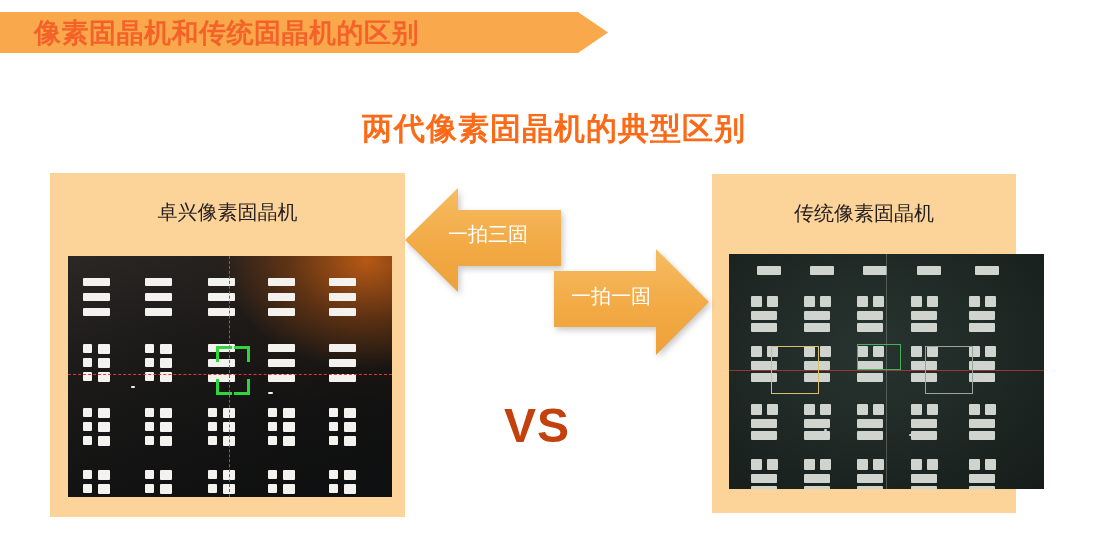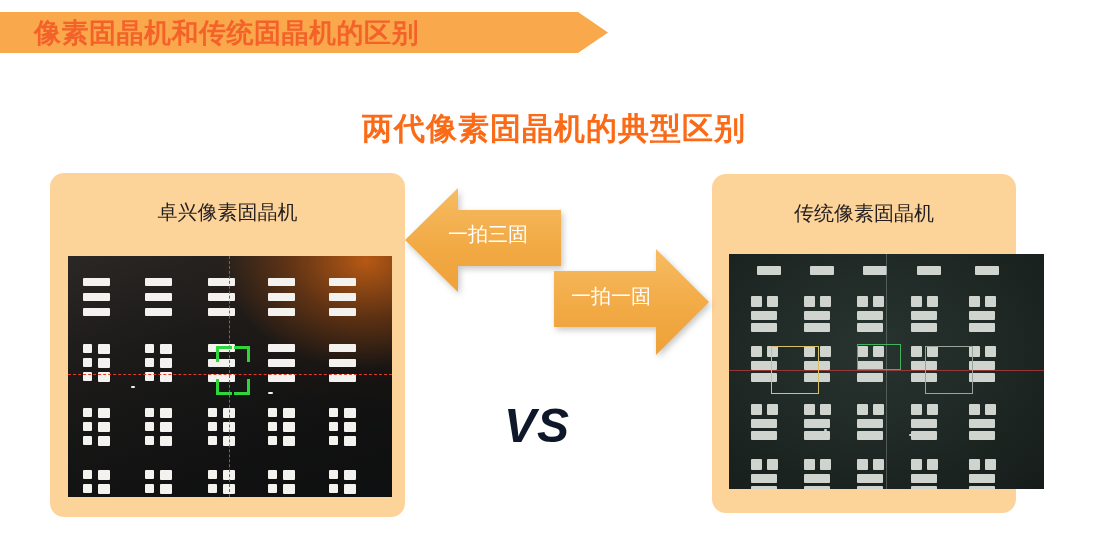--- a/index.html
+++ b/index.html
@@ -52,21 +52,20 @@
     font-size: 31px;
     font-weight: bold;
     color: #FB6A16;
     letter-spacing: 1px;
   }
 
   
   .compare-card {
     position: absolute;
     background: #FCD49A;
-    border-radius: 14px;
   }
   #card-left  { left: 50px;  top: 173px; width: 355px; height: 344px; }
   #card-right { left: 712px; top: 174px; width: 304px; height: 339px; }
 
   .card-title {
     position: absolute;
     left: 0;
     top: 26px;
     width: 100%;
     text-align: center;
@@ -181,23 +180,22 @@
   #arrow-left .arrow-label  { left: 43px; top: 33px; }
   #arrow-right .arrow-label { left: 17px; top: 34px; }
 
   
   #vs-label {
     position: absolute;
     left: 504px;
     top: 398px;
     font-size: 48px;
     font-weight: bold;
-    color: #0f172a;
+    color: #c2410c;
     letter-spacing: 1px;
-    font-style: italic;
   }
 </style>
 </head>
 <body>
 
 <div id="title-banner">
   <div class="banner-shape"></div>
   <div id="banner-title-text">像素固晶机和传统固晶机的区别</div>
 </div>
 

